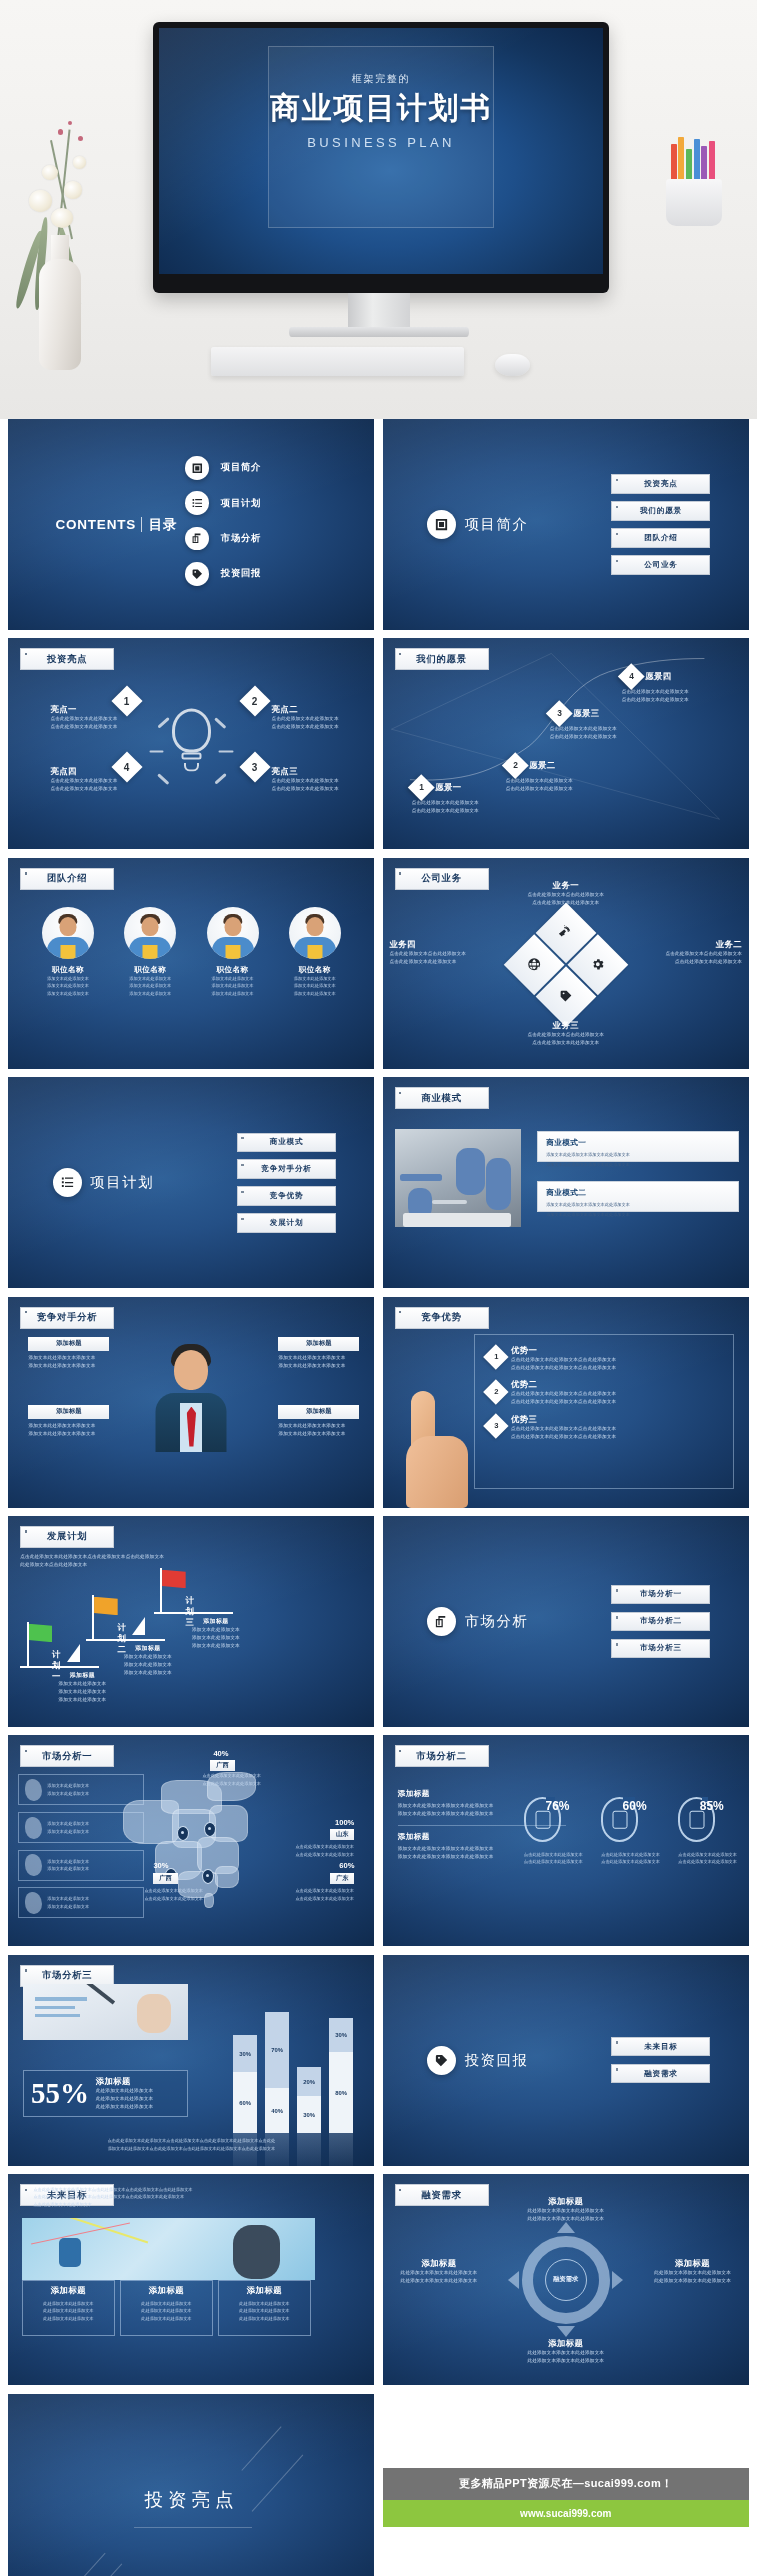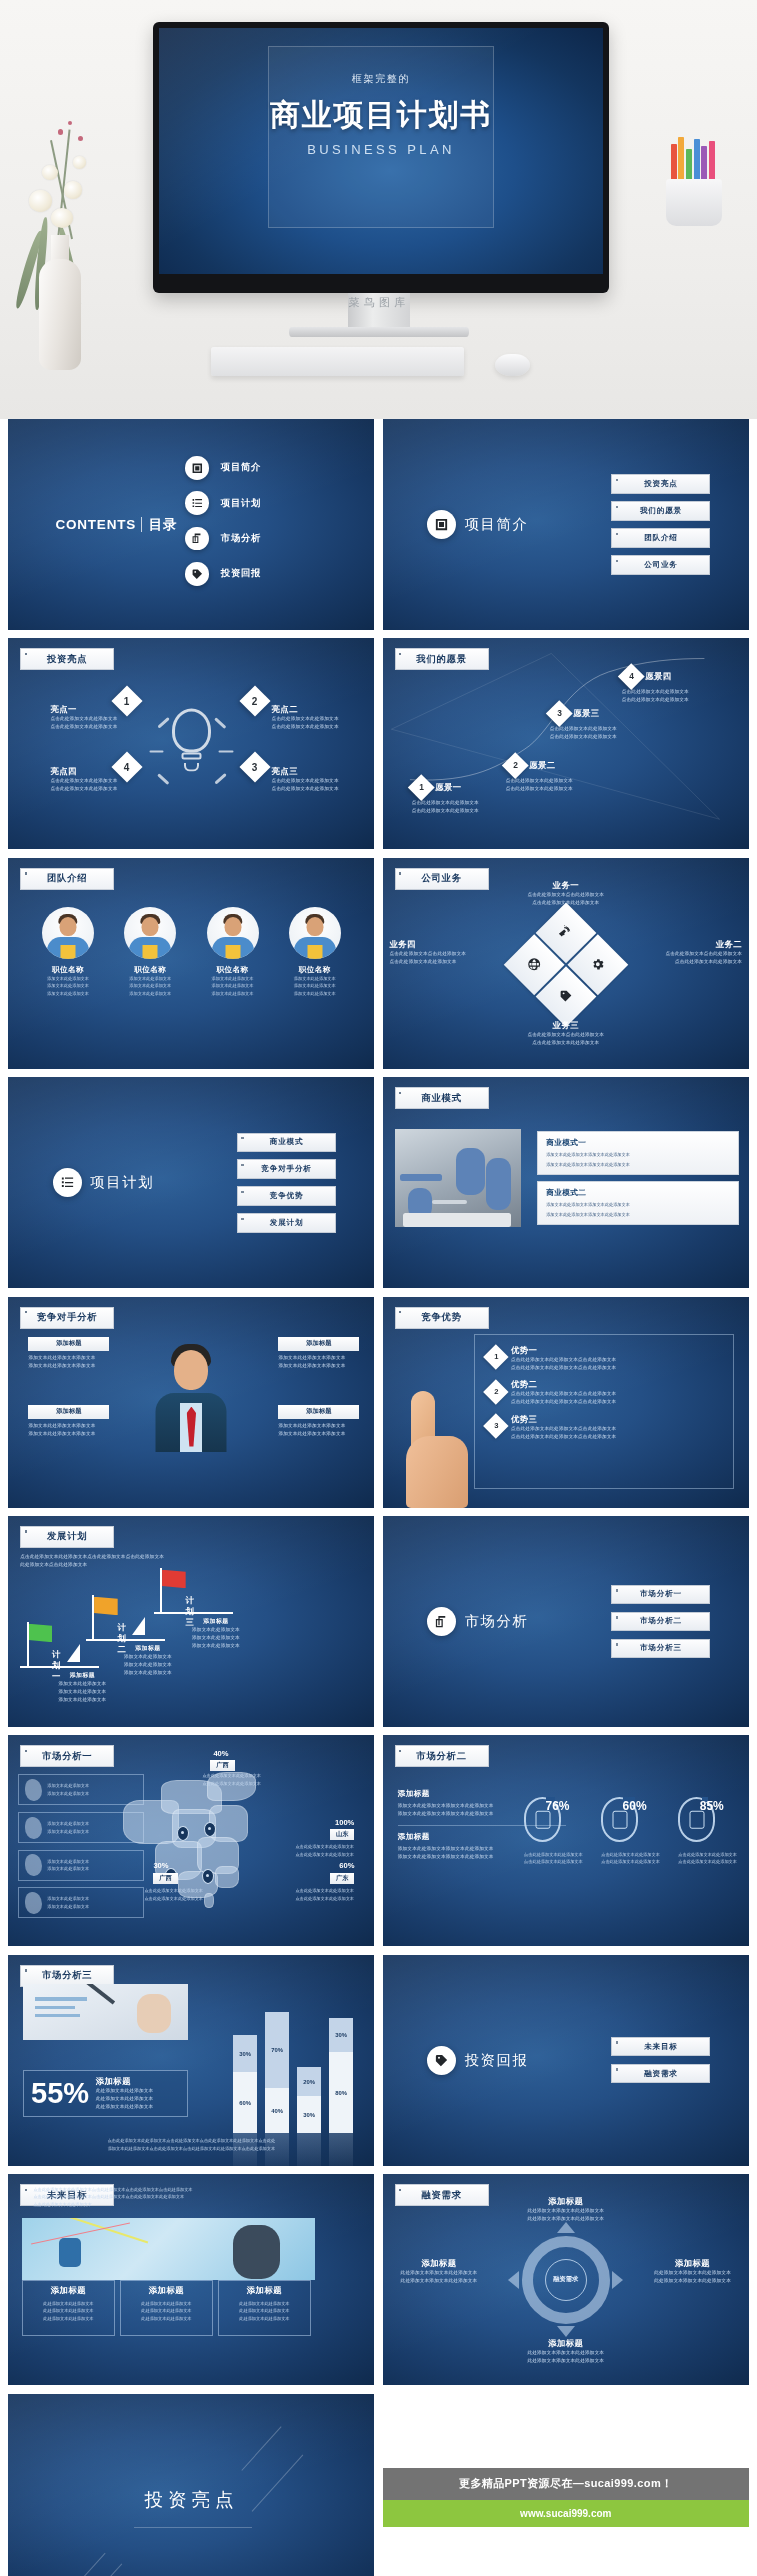--- a/index.html
+++ b/index.html
@@ -16,21 +16,21 @@
   .mon-bezel { position:absolute; inset:0; background:#131417; border-radius:5.9px; padding:5.9px 5.9px 18.5px 5.9px;
                box-shadow:0 6.7px 18.5px rgba(0,0,0,.22); }
   .mon-screen { position:relative; width:100%; height:246px; overflow:hidden;
       background:radial-gradient(ellipse at 52% 58%, #2f6aa8 0%, #1e4f8a 38%, #13355f 72%, #0c2446 100%); }
   .mon-screen::after{content:"";position:absolute;inset:0;background:
       linear-gradient(150deg,rgba(255,255,255,.10),rgba(255,255,255,0) 45%);}
   .ttl-box { position:absolute; left:50%; top:18.5px; transform:translateX(-50%); width:226px; height:182px;
              border:0.8px solid rgba(255,255,255,.22); background:rgba(255,255,255,.05); }
   .hero-txt { position:absolute; left:0; right:0; top:44px; text-align:center; z-index:3; }
   .hero-sub { font-size:10px; color:#dfe9f5; letter-spacing:1.7px; }
-  .hero-main { font-size:30px; font-weight:bold; color:#ffffff; letter-spacing:1.7px; margin-top:9px;
+  .hero-main { font-size:30px; font-weight:bold; color:#ffffff; letter-spacing:1.7px; margin-top:2px;
                text-shadow:0 1.7px 4.2px rgba(0,0,0,.35); }
   .hero-en { font-size:13px; color:#cfe0f2; letter-spacing:3.4px; margin-top:5.9px; }
   .mon-neck { position:absolute; left:50%; top:293px; transform:translateX(-50%); width:62px; height:35px;
               background:linear-gradient(90deg,#c9cacc,#eceded 40%,#d2d3d5); }
   .mon-base { position:absolute; left:50%; top:327px; transform:translateX(-50%); width:180px; height:10px;
               background:linear-gradient(180deg,#e4e5e7,#c3c4c6); border-radius:3.4px/5.9px; }
   .wm { position:absolute; left:0; right:0; top:295px; text-align:center; font-size:11px; letter-spacing:4.2px;
         color:#9aa0a6; z-index:5; }
   .keyboard { position:absolute; left:211px; top:347px; width:253px; height:29px;
               background:linear-gradient(180deg,#f4f4f5,#dfe0e2); border-radius:2.5px;
@@ -135,21 +135,21 @@
   .bd{position:absolute;left:50%;top:50%;transform:translate(-50%,-48%) rotate(45deg);
       width:88px;height:88px;display:grid;grid-template-columns:1fr 1fr;gap:2.5px;}
   .bd div{background:linear-gradient(180deg,#ffffff,#e9eef4);display:flex;align-items:center;justify-content:center;
           box-shadow:0 0.8px 3.4px rgba(0,0,0,.2);}
   .bd svg{width:14.3px;height:14.3px;fill:#23282e;transform:rotate(-45deg);}
 
   
   .ph-meet{position:absolute;left:11.8px;top:52px;width:126px;height:98px;overflow:hidden;
            background:linear-gradient(160deg,#cfd7de,#9aa6b2 55%,#76818d);}
   .ph-meet i{position:absolute;display:block;background:#5d83b7;border-radius:2.5px;}
-  .mode-card{position:absolute;right:10px;width:202px;height:44px;
+  .mode-card{position:absolute;right:10px;width:202px;height:31px;
              background:linear-gradient(180deg,#ffffff,#eef1f5);border:0.8px solid #ccd4de;padding:5.9px 8.4px;}
   .mode-card h4{font-size:7.6px;color:#14406f;letter-spacing:0.4px;}
   .mode-card p{font-size:4.2px;color:#3a5a80;line-height:1.85;margin-top:2.5px;}
 
   
   .cmp-fig{position:absolute;left:50%;top:47px;transform:translateX(-50%);width:72px;height:108px;}
   .cf-head{position:absolute;left:50%;top:6.7px;transform:translateX(-50%);width:34px;height:40px;
            border-radius:50% 50% 46% 46%;background:#e4b189;}
   .cf-hair{position:absolute;left:50%;top:0;transform:translateX(-50%);width:40px;height:23.6px;
            border-radius:20px 20px 6.7px 6.7px;background:#262524;}
@@ -200,21 +200,21 @@
          border:1.3px solid rgba(220,238,255,.9);border-radius:2.5px;}
   .dn-pc{position:absolute;right:-8.4px;top:1.7px;font-size:12px;font-weight:bold;color:#fff;}
 
   
   .bars{position:absolute;right:15px;top:18.5px;width:126px;height:160px;display:flex;align-items:flex-end;gap:8.4px;}
   .bar{position:relative;width:23.6px;display:flex;flex-direction:column;}
   .seg{display:flex;align-items:center;justify-content:center;font-size:5.9px;font-weight:bold;color:#1d3c63;}
   .bar-ref{position:absolute;left:0;right:0;top:100%;height:44px;opacity:.22;
            background:linear-gradient(180deg,#cfdcec,rgba(207,220,236,0));}
   .pct55{position:absolute;left:15px;bottom:49px;width:165px;height:47px;
-         border:0.8px solid rgba(180,205,235,.55);background:rgba(30,70,120,.45);display:flex;align-items:center;padding:0 6.7px;}
+         border:0.8px solid rgba(180,205,235,.55);background:rgba(30,70,120,.45);display:flex;align-items:center;padding:0 6.7px;font-family:Liberation Serif, serif;}
   .pct55 b{font-size:29px;color:#fff;font-weight:bold;line-height:1;}
   .ph-chart{position:absolute;left:15px;top:29px;width:165px;height:56px;overflow:hidden;
             background:linear-gradient(160deg,#eef3f8,#cfd9e4);}
 
   
   .ph-tech{position:absolute;left:13.5px;top:44px;width:293px;height:62px;overflow:hidden;
            background:linear-gradient(135deg,#9fd2ea,#cfe8f5 45%,#8cc6e4);}
   .fg-card{width:93px;height:56px;border:0.8px solid rgba(180,205,235,.55);padding:4.2px 5px;text-align:center;}
 
   
@@ -269,21 +269,20 @@
         <div class="hero-txt">
           <div class="hero-sub">框架完整的</div>
           <div class="hero-main">商业项目计划书</div>
           <div class="hero-en">BUSINESS PLAN</div>
         </div>
       </div>
     </div>
   </div>
   <div class="mon-neck"></div>
   <div class="mon-base"></div>
-  <div class="wm">菜鸟图库</div>
   <div class="keyboard"></div>
   <div class="mouse"></div>
 
   <div class="pencils">
     <div class="pnc" style="left:11.8px;height:44px;background:#e8543f;"></div>
     <div class="pnc" style="left:19.4px;height:51px;background:#f2a93b;"></div>
     <div class="pnc" style="left:27px;height:39px;background:#5bb85b;"></div>
     <div class="pnc" style="left:35px;height:49px;background:#4a8fd6;"></div>
     <div class="pnc" style="left:42px;height:42px;background:#9b59b6;"></div>
     <div class="pnc" style="left:50px;height:47px;background:#e94f7c;"></div>

